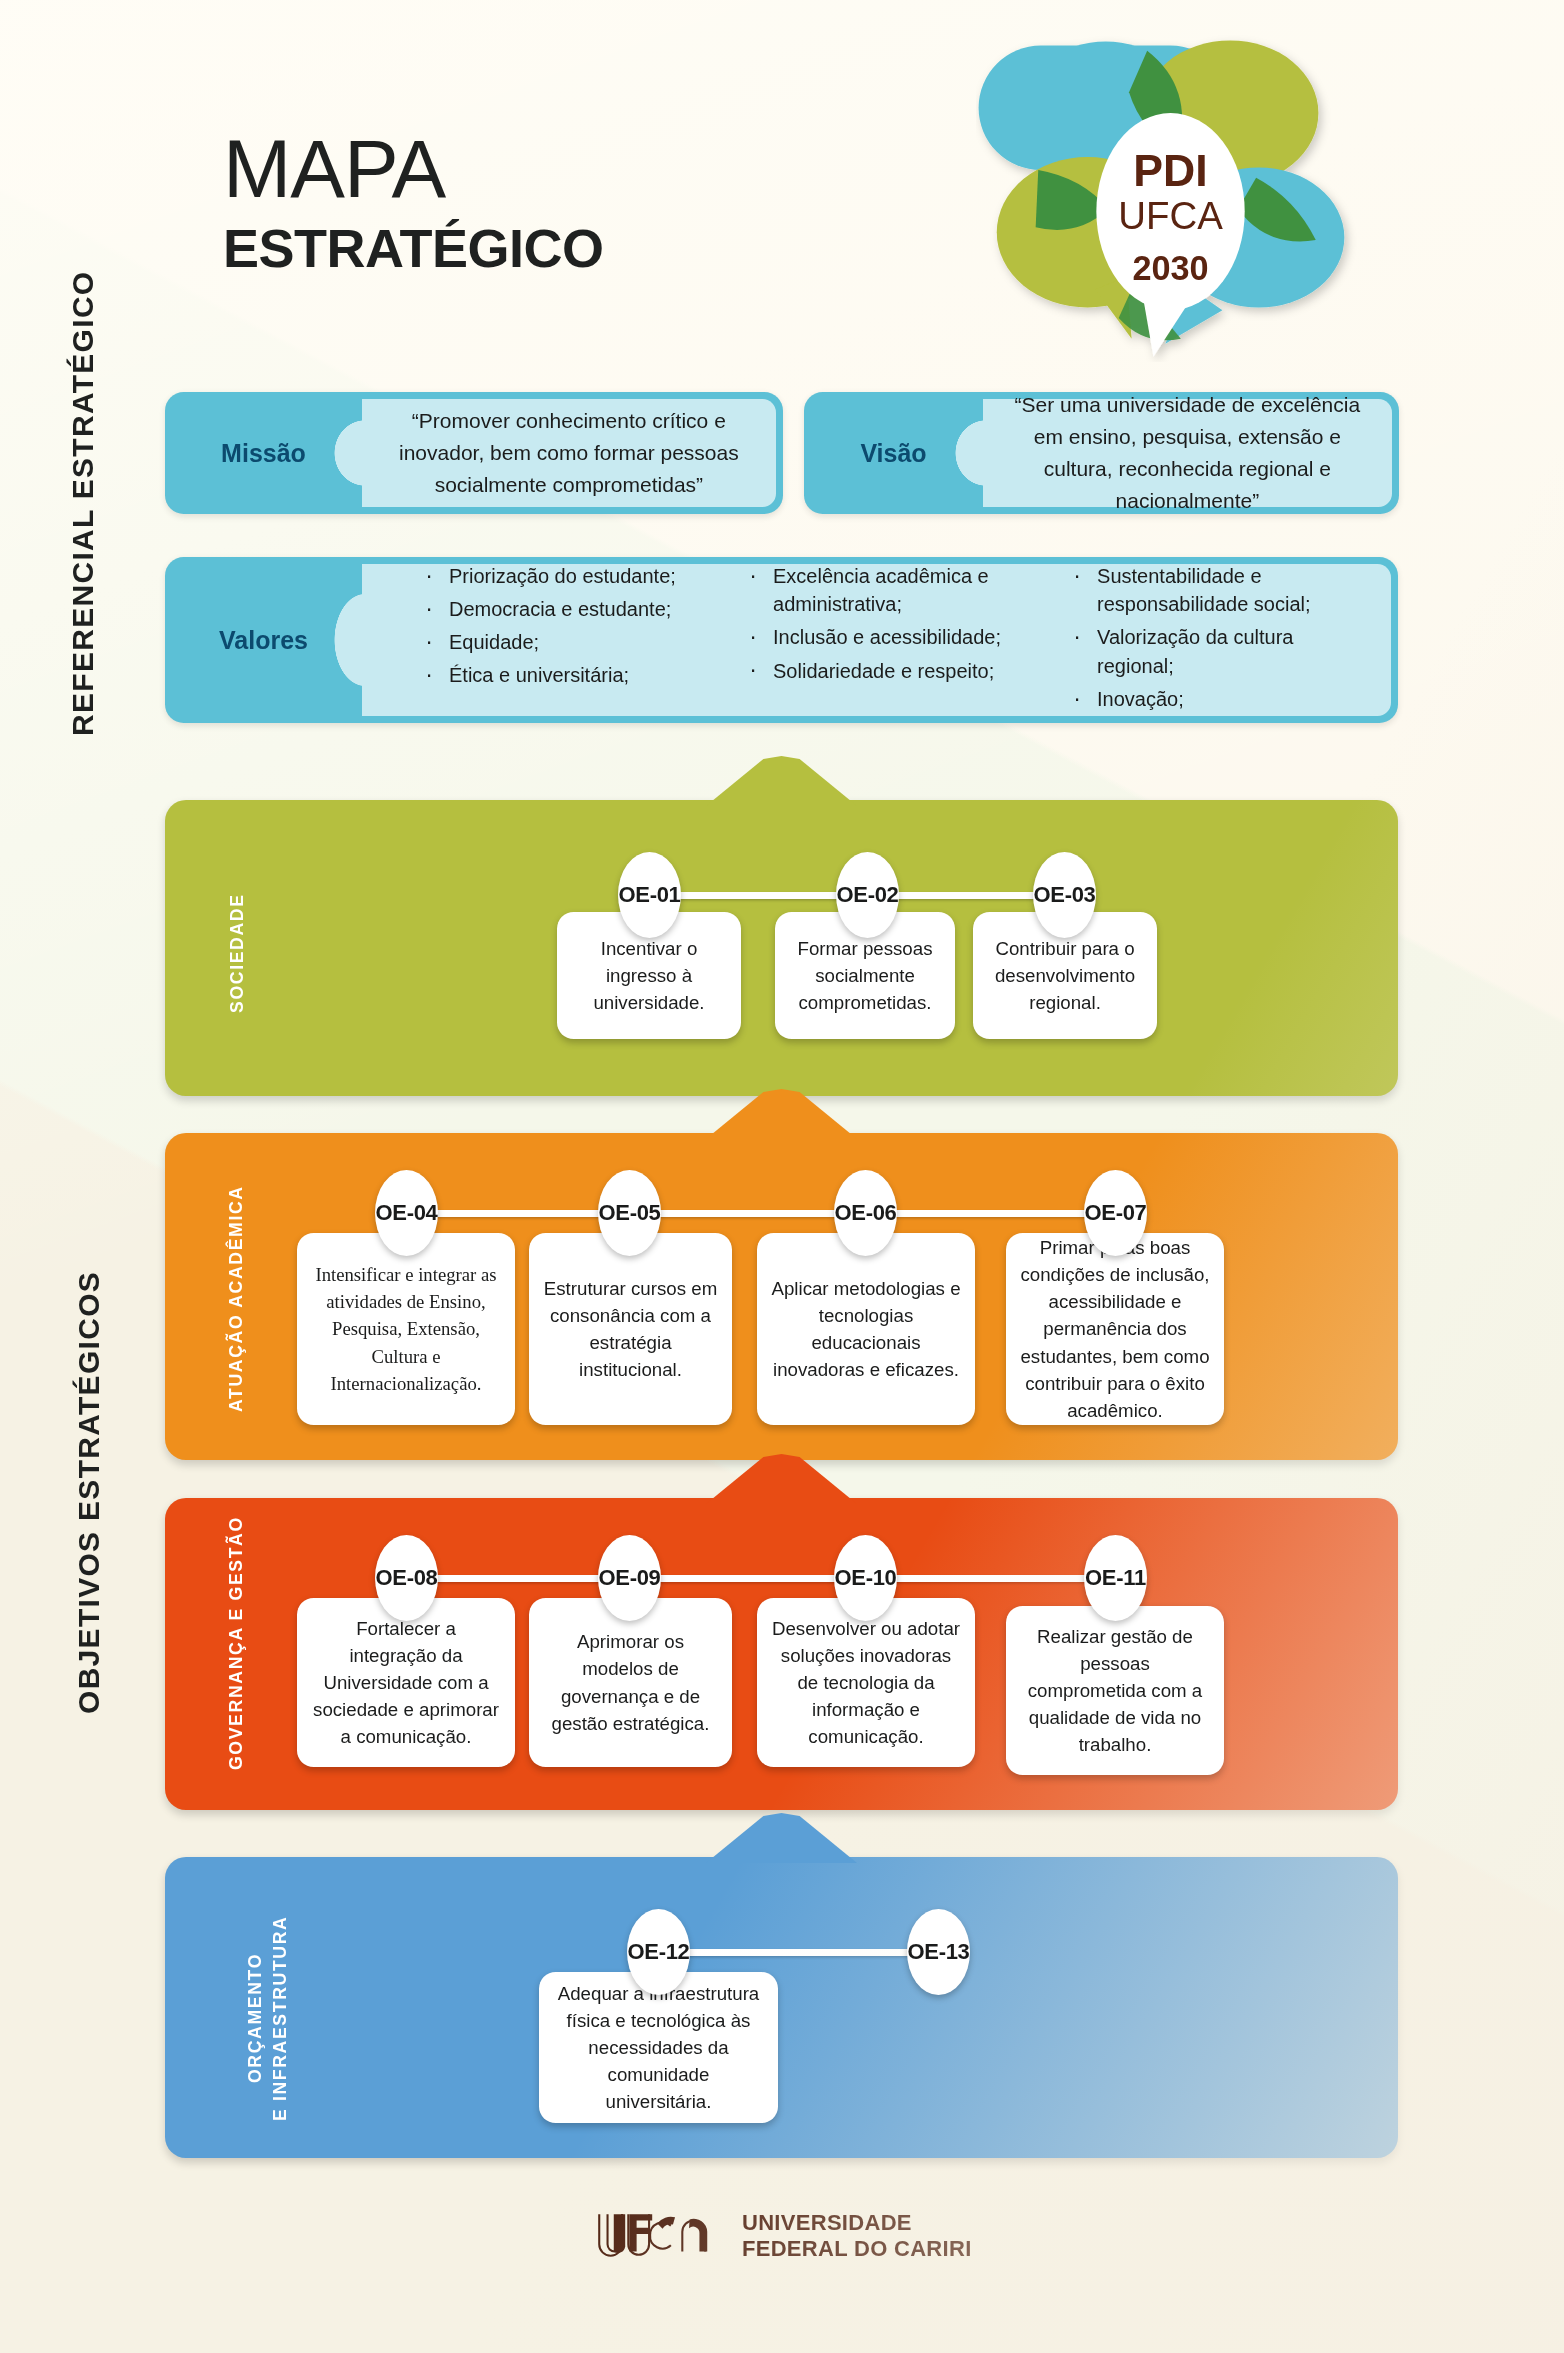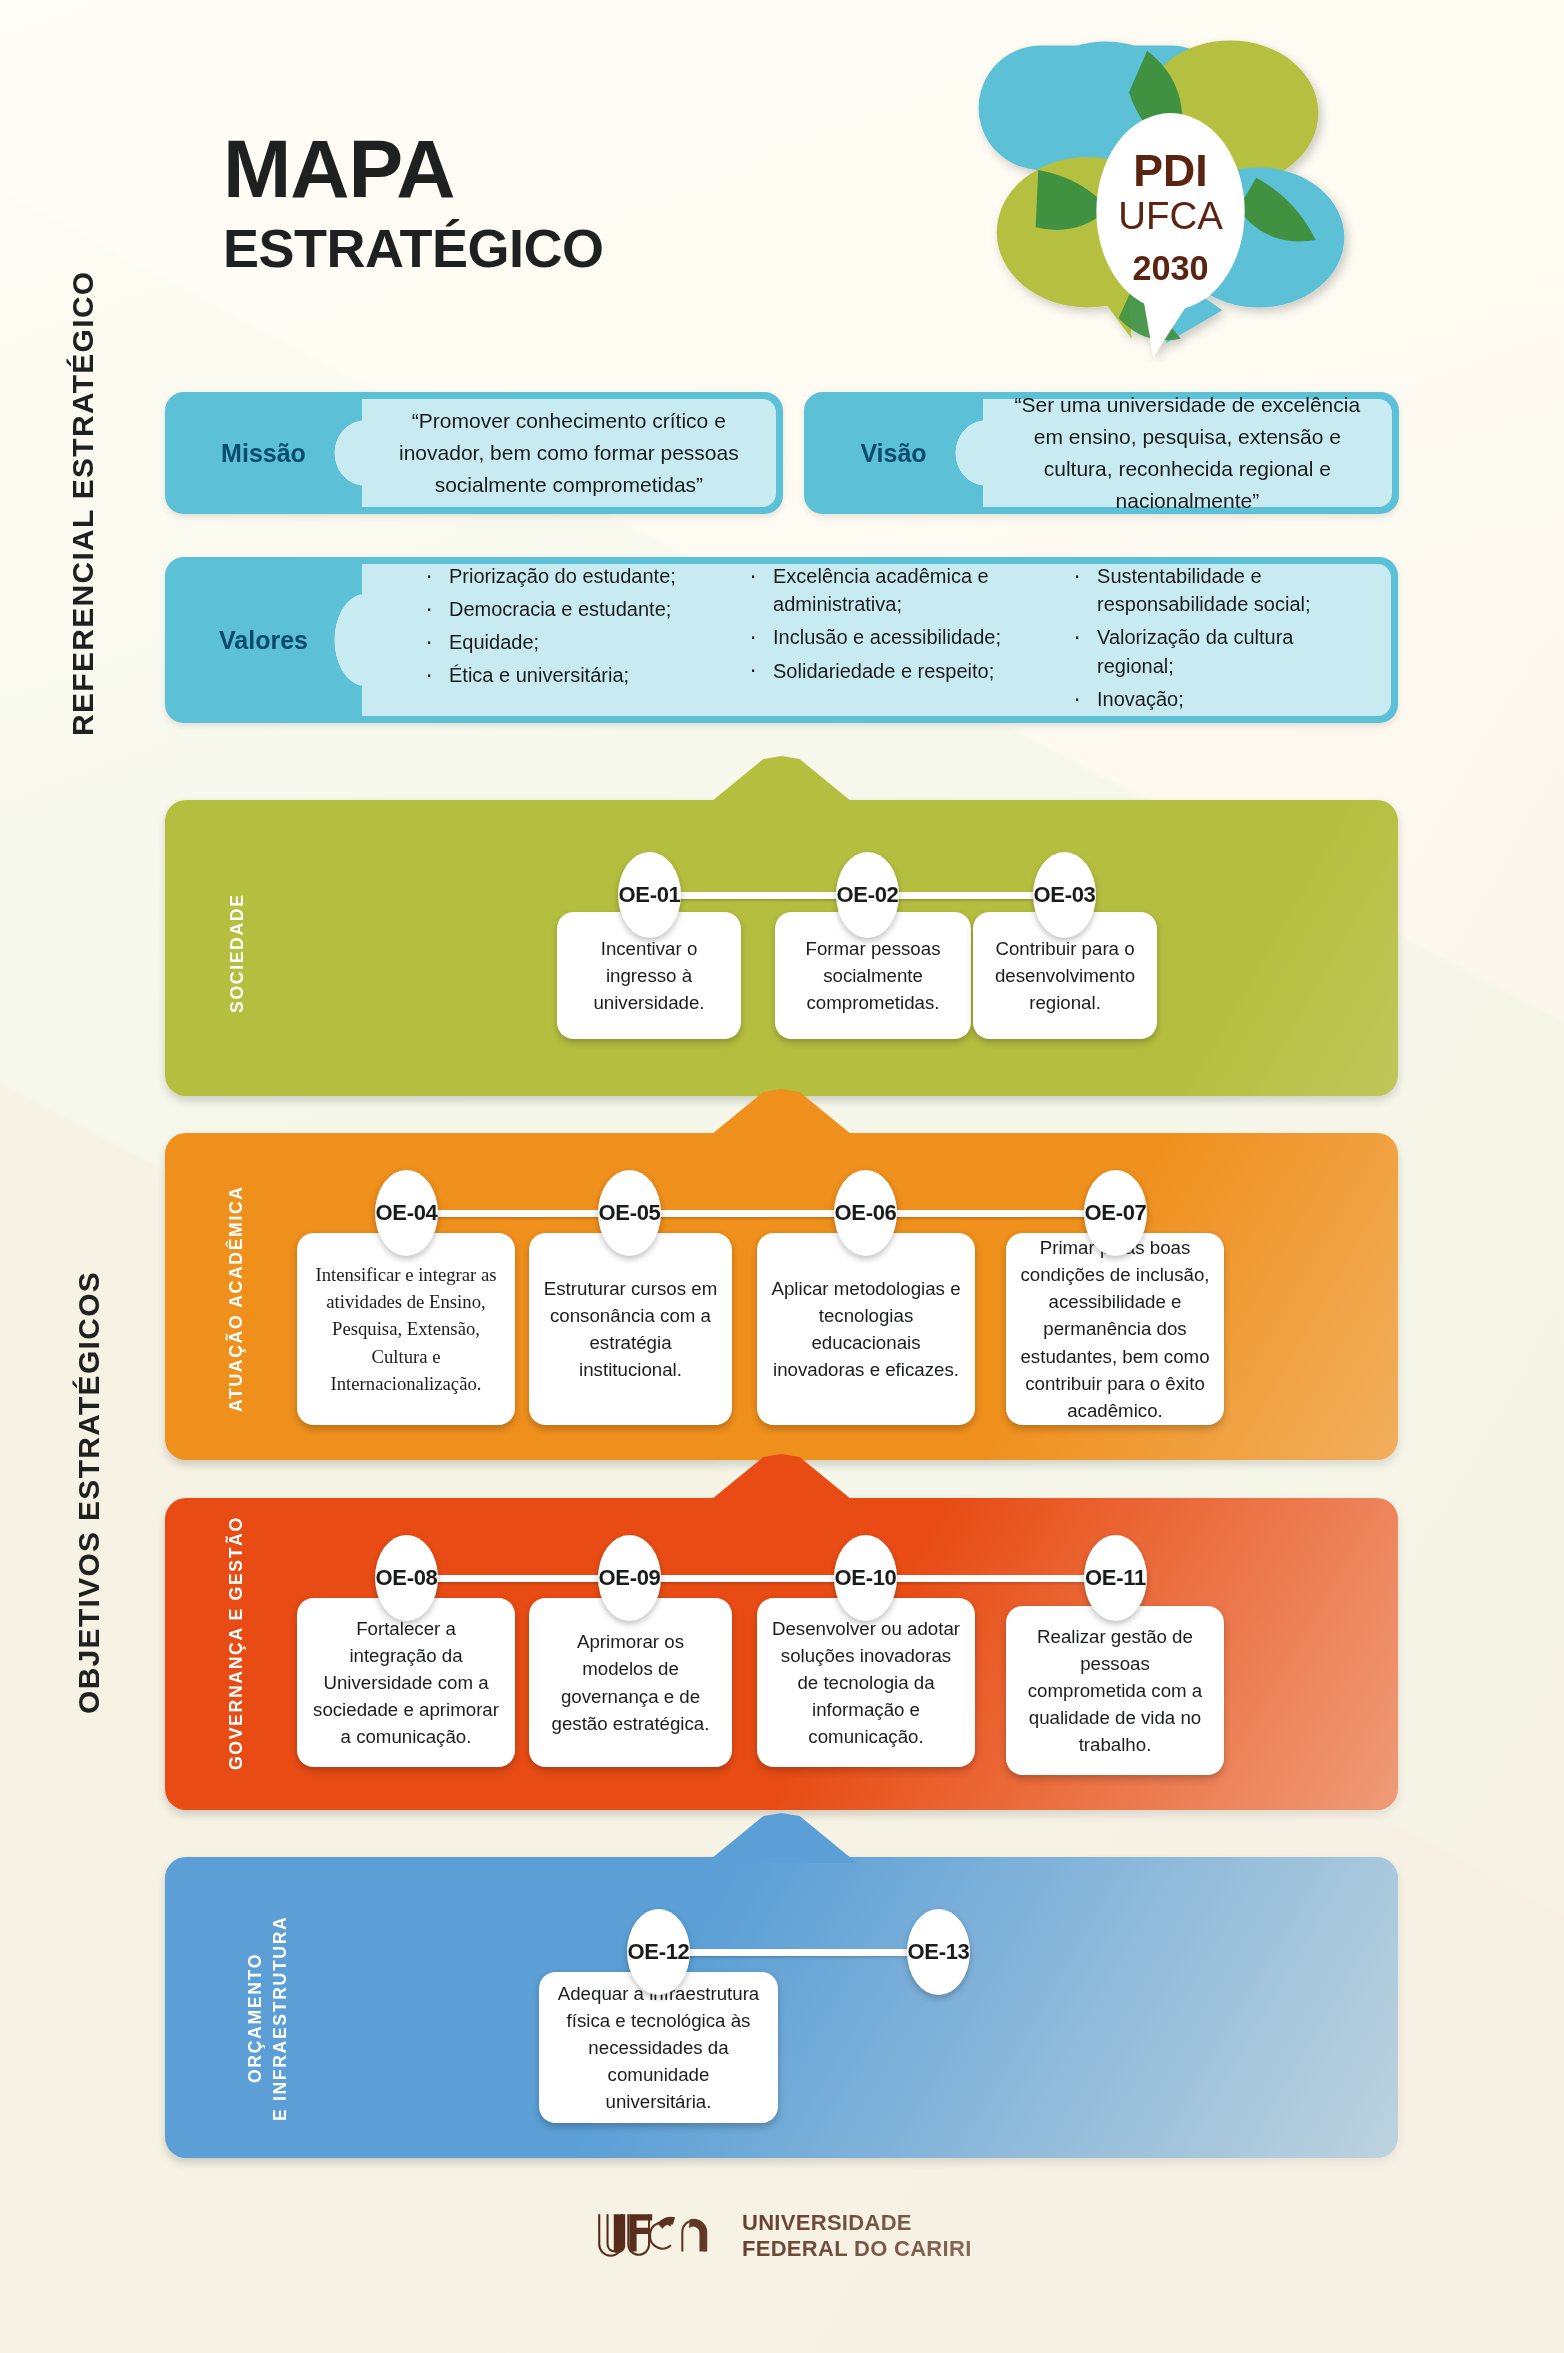--- a/index.html
+++ b/index.html
@@ -53,21 +53,21 @@
   }
   #vlabel-objetivos {
     left: 72px; top: 1143px;
     font-size: 30px;
     height: 571px;
   }
 
   
   #title-block { position: absolute; left: 223px; top: 129px; }
   #title-main {
-    font-size: 82px; font-weight: bold; color: #1f2120;
+    font-size: 82px; font-weight: normal; color: #1f2120;
     letter-spacing: -1px; line-height: 0.97;
   }
   #title-sub {
     font-size: 54px; font-weight: bold; color: #1f2120;
     letter-spacing: -0.5px; line-height: 1.05; margin-top: 11.4px;
   }
 
   
   #pdi-logo { position: absolute; left: 976px; top: 30px; width: 415px; height: 332px; }
 
@@ -328,21 +328,21 @@
   <div id="bands-host">
       <div class="band" id="band-sociedade">
         <div class="band-arrow"></div>
         <div class="band-label" style="top: 75px; height: 156px;">SOCIEDADE</div>
         <div class="oe-line" style="left: 484px; width: 415px; top: 92px;"></div>
         <div class="oe-badge" style="left: 453px; top: 52px;">OE-01</div>
         <div class="oe-card" style="left: 392px; width: 184px; top: 112px; height: 127px;">
           <span>Incentivar o ingresso à universidade.</span>
         </div>
         <div class="oe-badge" style="left: 671px; top: 52px;">OE-02</div>
-        <div class="oe-card" style="left: 610px; width: 196px; top: 112px; height: 127px;">
+        <div class="oe-card" style="left: 610px; width: 180px; top: 112px; height: 127px;">
           <span>Formar pessoas socialmente comprometidas.</span>
         </div>
         <div class="oe-badge" style="left: 868px; top: 52px;">OE-03</div>
         <div class="oe-card" style="left: 808px; width: 184px; top: 112px; height: 127px;">
           <span>Contribuir para o desenvolvimento regional.</span>
         </div>
       </div>
       <div class="band" id="band-academica">
         <div class="band-arrow"></div>
         <div class="band-label" style="top: 44px; height: 244px;">ATUAÇÃO  ACADÊMICA</div>

